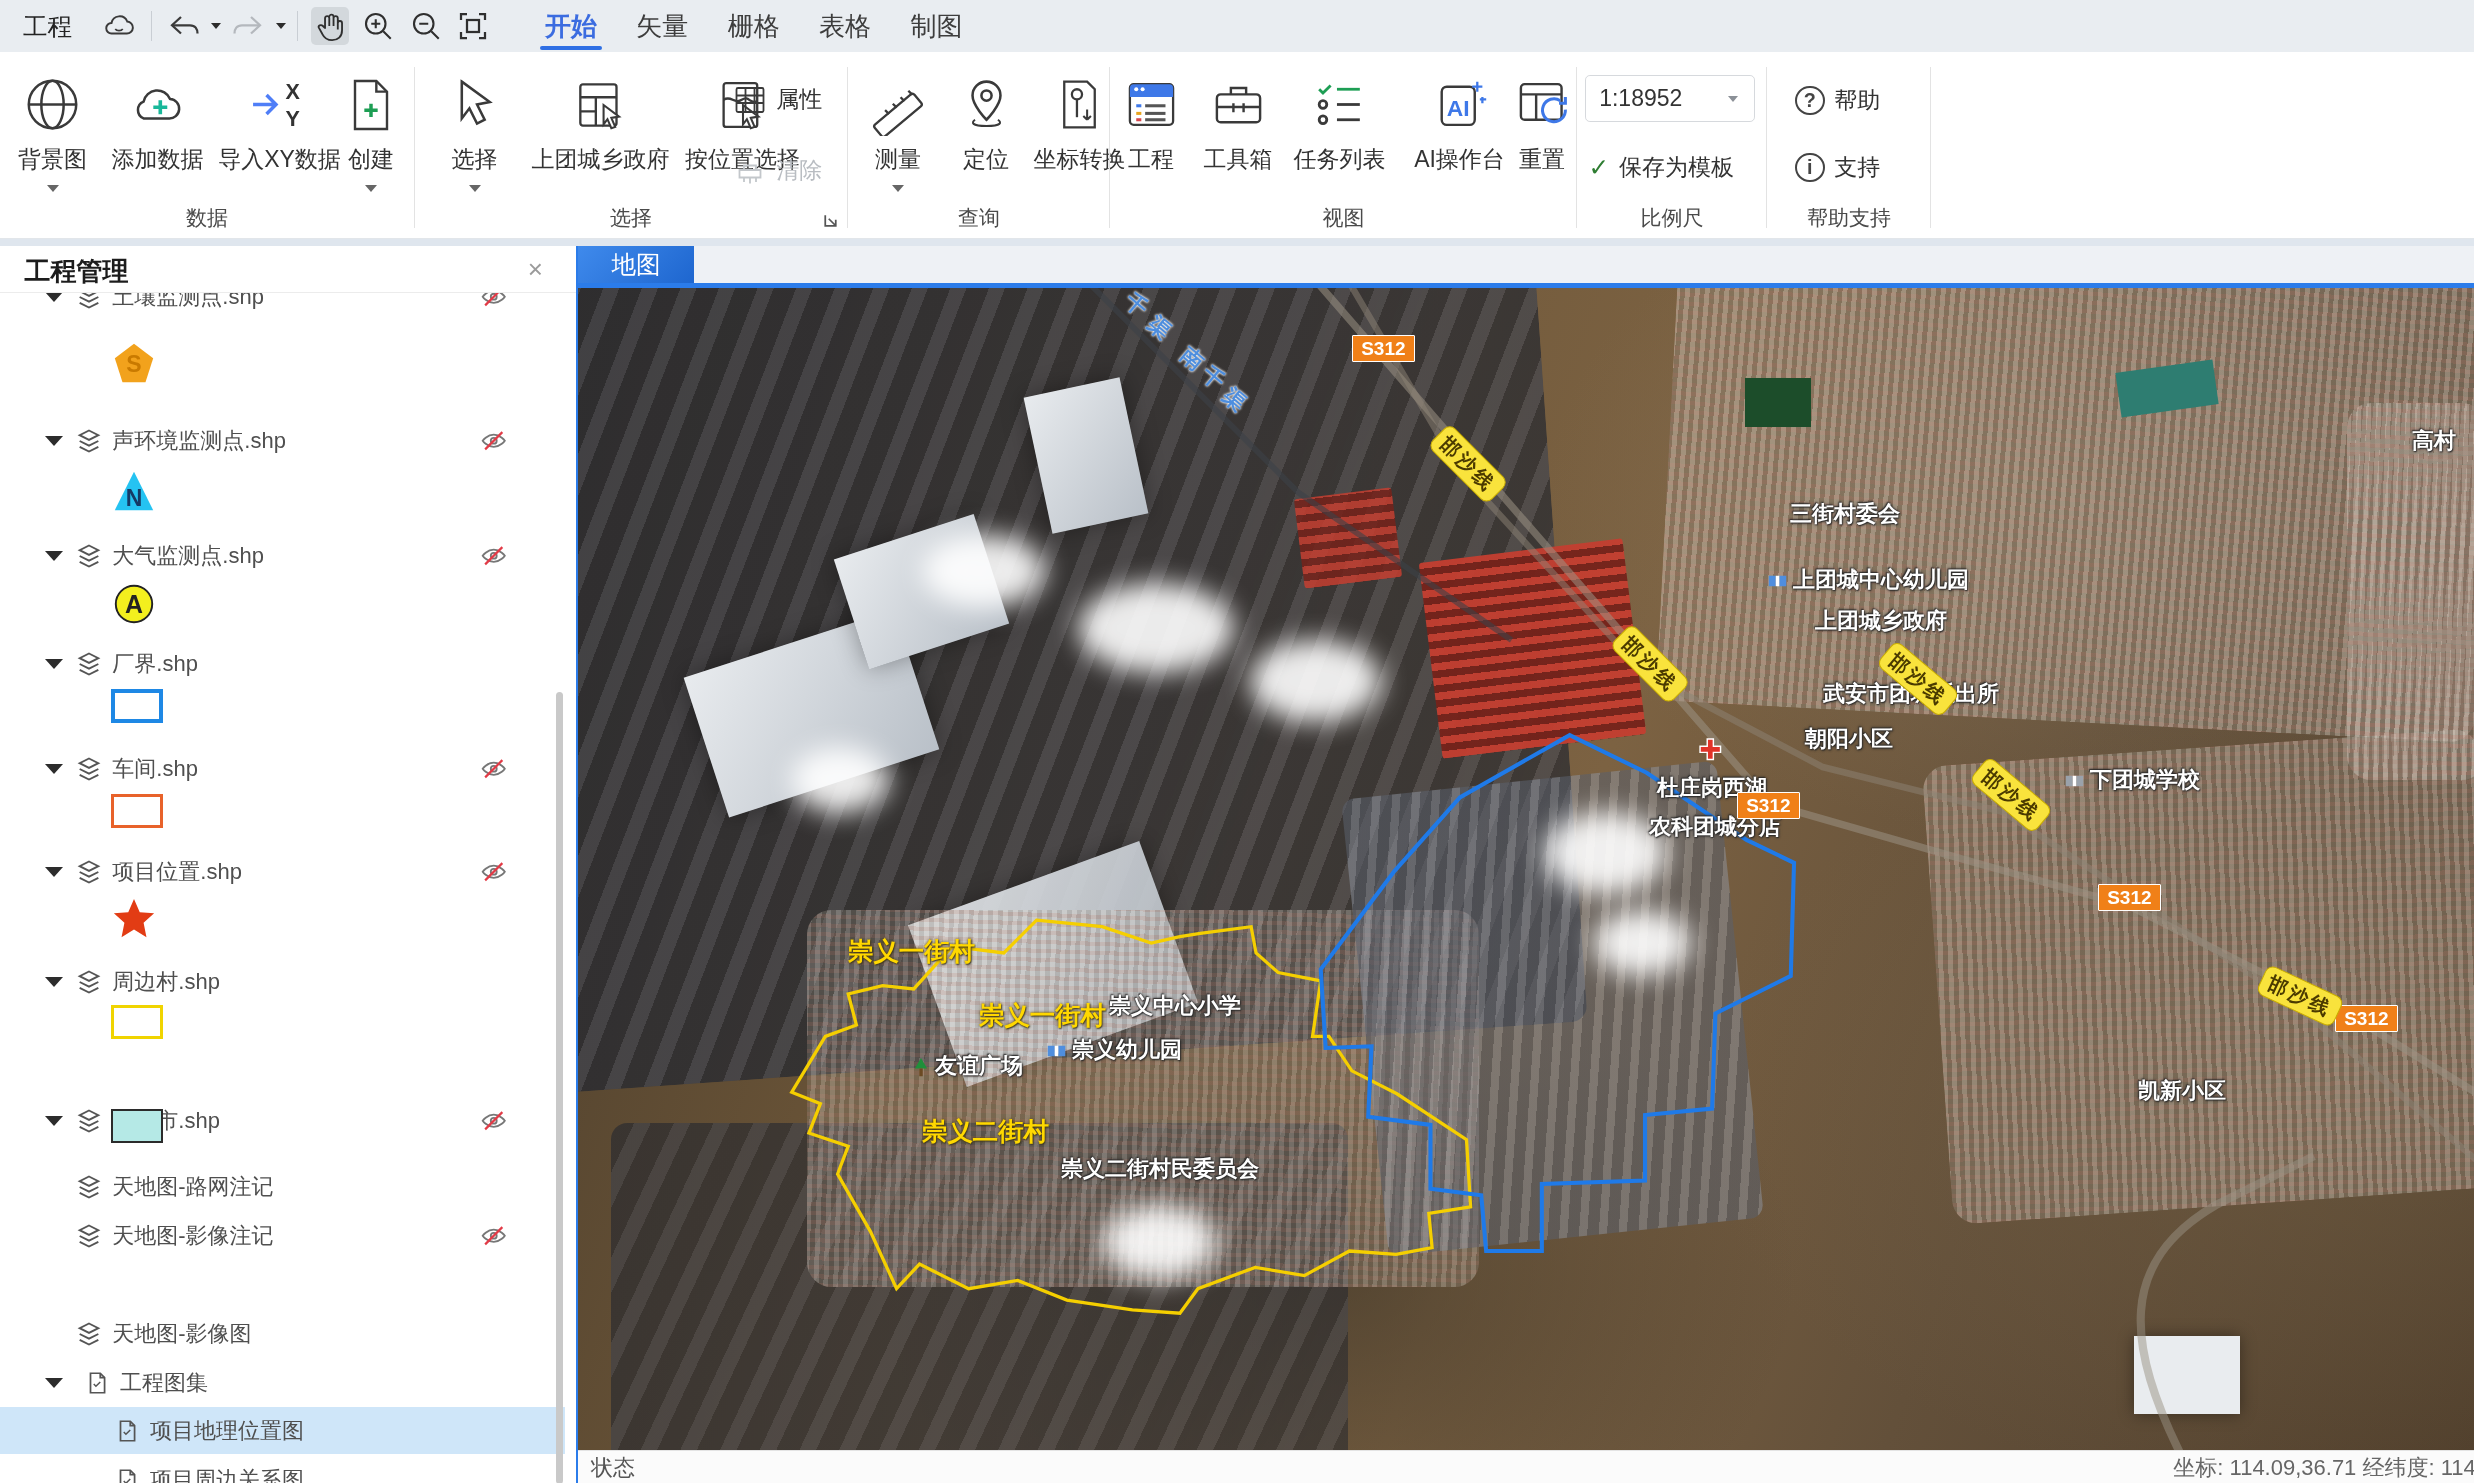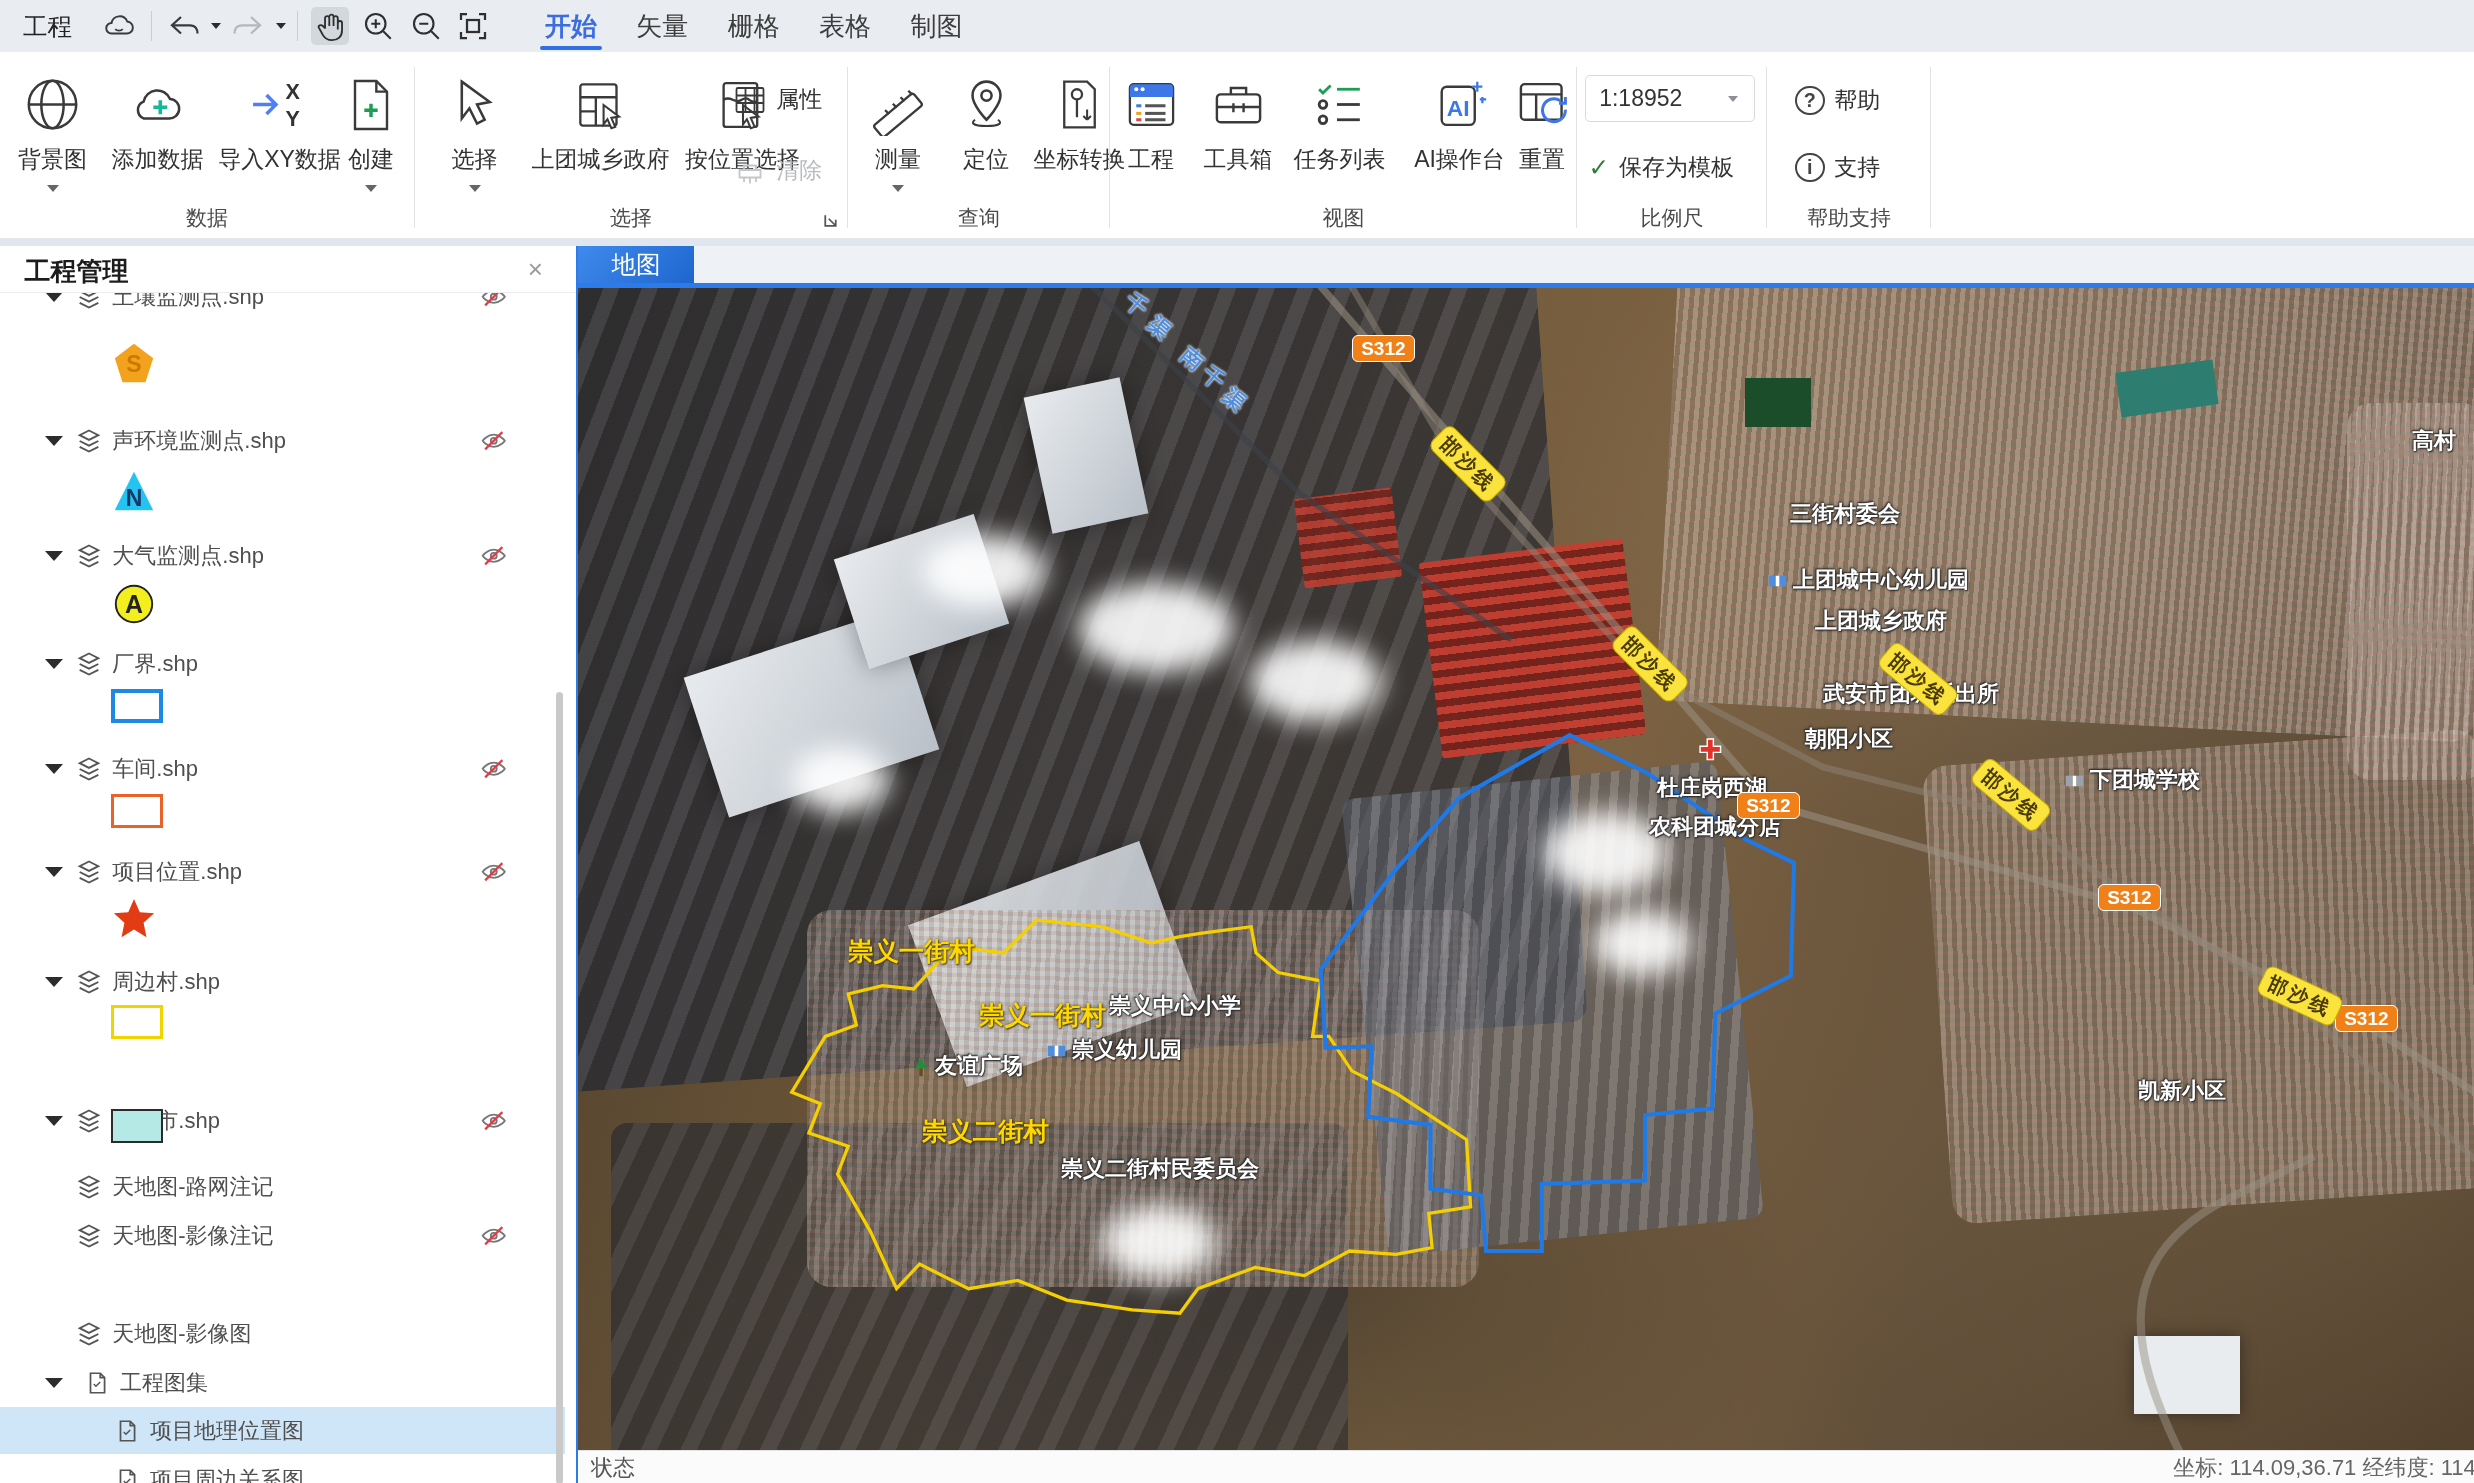--- a/index.html
+++ b/index.html
@@ -74,21 +74,21 @@
   .industrial{background:
      repeating-linear-gradient(115deg, rgba(40,42,48,.85) 0 21px, rgba(70,72,80,.8) 21px 36px),
      linear-gradient(115deg,#23252b,#3a3c43 60%, rgba(40,40,46,.2));
      opacity:.8;border-radius:16.4px;}
   .bigroof{position:absolute;background:linear-gradient(135deg,#e8ebee,#b9c0c8);box-shadow:0 0 24.6px rgba(0,0,0,.35);}
   .redblk{background:repeating-linear-gradient(0deg, rgba(196,62,48,.95) 0 7.4px, rgba(118,34,26,.95) 7.4px 14.7px);border-radius:3.3px;}
   .smoke{position:absolute;background:rgba(255,255,255,.9);border-radius:50%;filter:blur(13px);}
   .mlabel{position:absolute;white-space:nowrap;}
   .wlbl{color:#fff;font-size:22px;font-weight:bold;text-shadow:0 0 3.3px #333,0.8px 0.8px 1.6px #222,-0.8px -0.8px 1.6px #222;}
   .ylbl{color:#ffd800;font-size:25.4px;font-weight:bold;text-shadow:0 0 3.3px #5a4500,0.8px 0.8px 1.6px #333;}
-  .badge{background:#f08018;color:#fff;font-weight:bold;font-size:19px;padding:1.6px 8.2px;border-radius:6px;border:1.6px solid #fff;}
+  .badge{background:#f08018;color:#fff;font-weight:bold;font-size:19px;padding:1.6px 8.2px;border-radius:1px;border:1.6px solid #fff;}
   .roadname{background:#f9e33c;color:#4a3a00;font-weight:bold;font-size:19.7px;padding:1.6px 6.6px;border-radius:8.2px;border:1.2px solid #c9ad00;letter-spacing:3.3px;}
   .canal{color:#4e8ede;font-size:22px;font-weight:bold;text-shadow:0 0 2.5px #fff,0 0 2.5px #fff;}
   .poi-ico{display:inline-block;vertical-align:middle;margin-right:4.9px;}
   .statusbar{position:absolute;left:0;top:1204px;width:1899px;height:34px;background:#fbfbfb;border-top:0.8px solid #e4e4e4;display:flex;align-items:center;}
   .st-left{font-size:22px;color:#555;margin-left:13px;}
   .st-right{font-size:22px;color:#666;margin-left:auto;margin-right:-4.9px;white-space:nowrap;}
   svg{display:block;}
 </style>
 </head>
 <body>

